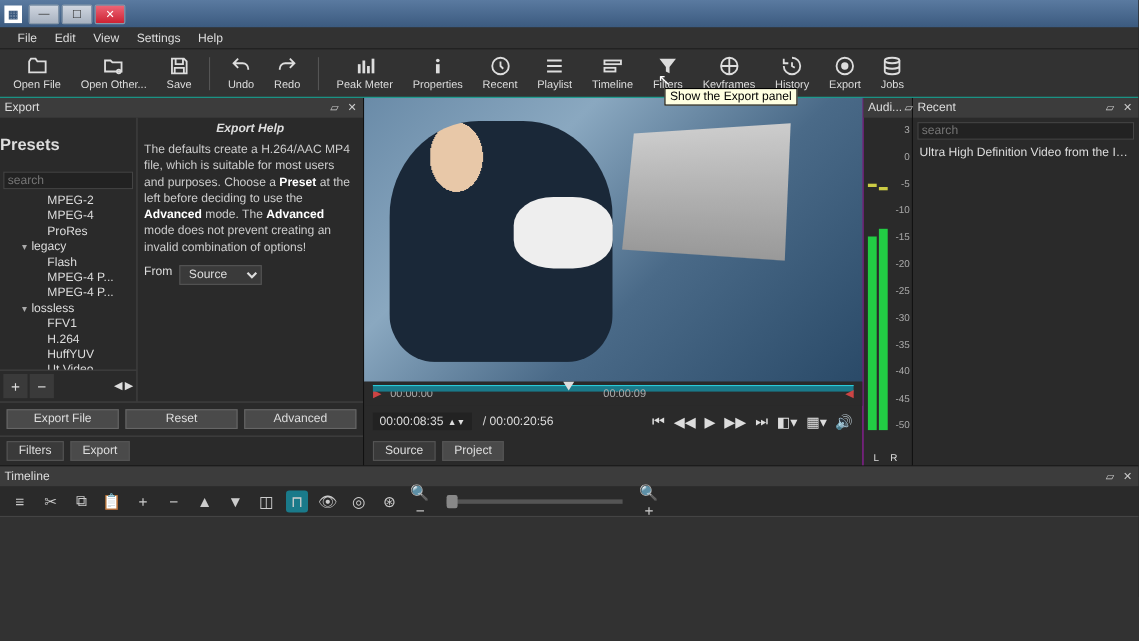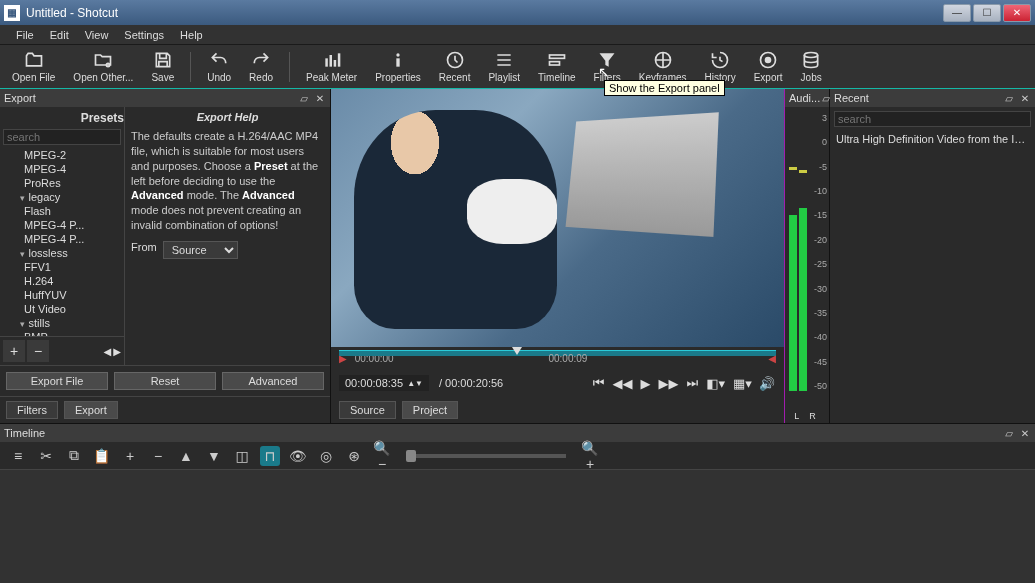--- a/index.html
+++ b/index.html
@@ -29,24 +29,24 @@
 
 .contentrow { display: flex; height: 334px; }
 
 
 .exportpanel { width: 331px; background: #2a2a2a; display: flex; flex-direction: column; border-right: 1px solid #111; }
 .panelhdr { height: 18px; background: #3c3c3c; display:flex; align-items:center; padding: 0 4px; font-size: 11px; justify-content:space-between; }
 .panelhdr .ctrls { display:flex; gap:4px; }
 .panelhdr .ctrl { width:12px; height:12px; color:#ccc; font-size:10px; display:flex; align-items:center; justify-content:center; }
 .exportbody { display:flex; flex:1; min-height:0; }
 .presets { width: 125px; display:flex; flex-direction:column; border-right:1px solid #444; }
-.presets .hdr { text-align:right; padding: 4px 0; font-weight:bold; font-size:12px; }
+.presets .hdr { text-align:left; padding: 16px 0; font-weight:bold; font-size:15px; }
 .presets input { width: calc(100% - 6px); margin: 0 3px 3px; background:#222; border:1px solid #444; color:#999; font-size:11px; padding:1px 3px; }
 .tree { flex:1; overflow:auto; font-size:11px; }
-.tree .item { padding: 1px 4px 1px 24px; white-space:nowrap; }
+.tree .item { padding: 1px 4px 1px 43px; white-space:nowrap; }
 .tree .cat { padding: 1px 4px 1px 20px; }
 .tree .cat::before { content:"▾"; margin-right:4px; font-size:9px; color:#aaa; }
 .presetbtns { display:flex; gap:2px; padding:3px; border-top:1px solid #444; align-items:center; }
 .iconbtn { width:22px; height:22px; background:#3a3a3a; display:flex; align-items:center; justify-content:center; font-size:14px; }
 .spacer { flex:1; }
 
 .exportright { flex:1; display:flex; flex-direction:column; padding:4px 6px; font-size:11px; }
 .exportright h3 { text-align:center; font-weight:bold; font-size:11px; margin-bottom:6px;font-style:italic; }
 .helptext { line-height:1.35; color:#ccc; }
 .helptext b { color:#fff; }
@@ -107,21 +107,20 @@
 
 svg { width: 100%; height: 100%; }
 
 .cursor { position:absolute; top:64px; left:598px; z-index:200; font-size:14px; color:#fff; pointer-events:none; }
 </style>
 </head>
 <body>
 
 <div class="titlebar">
   <div class="appicon">▦</div>
-  <div class="title">Untitled - Shotcut</div>
   <div class="winbtns">
     <div class="winbtn">—</div>
     <div class="winbtn">☐</div>
     <div class="winbtn close">✕</div>
   </div>
 </div>
 
 <div class="menubar">
   <span>File</span>
   <span>Edit</span>

